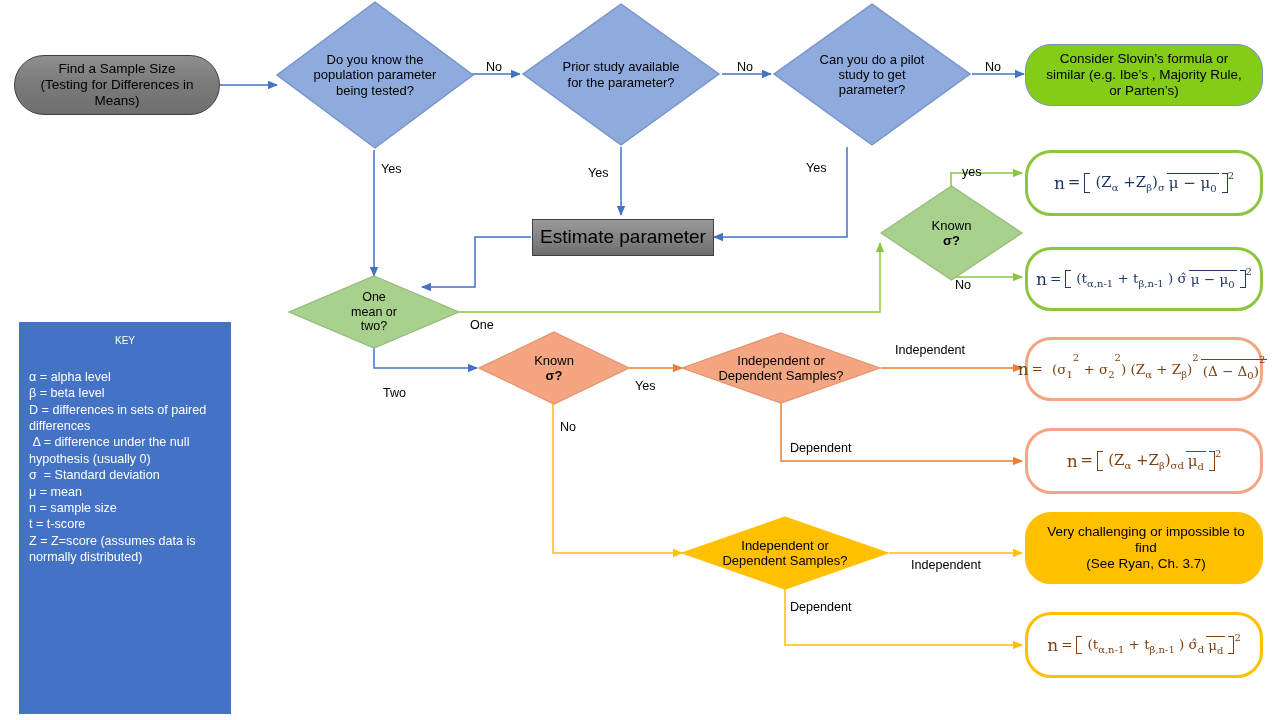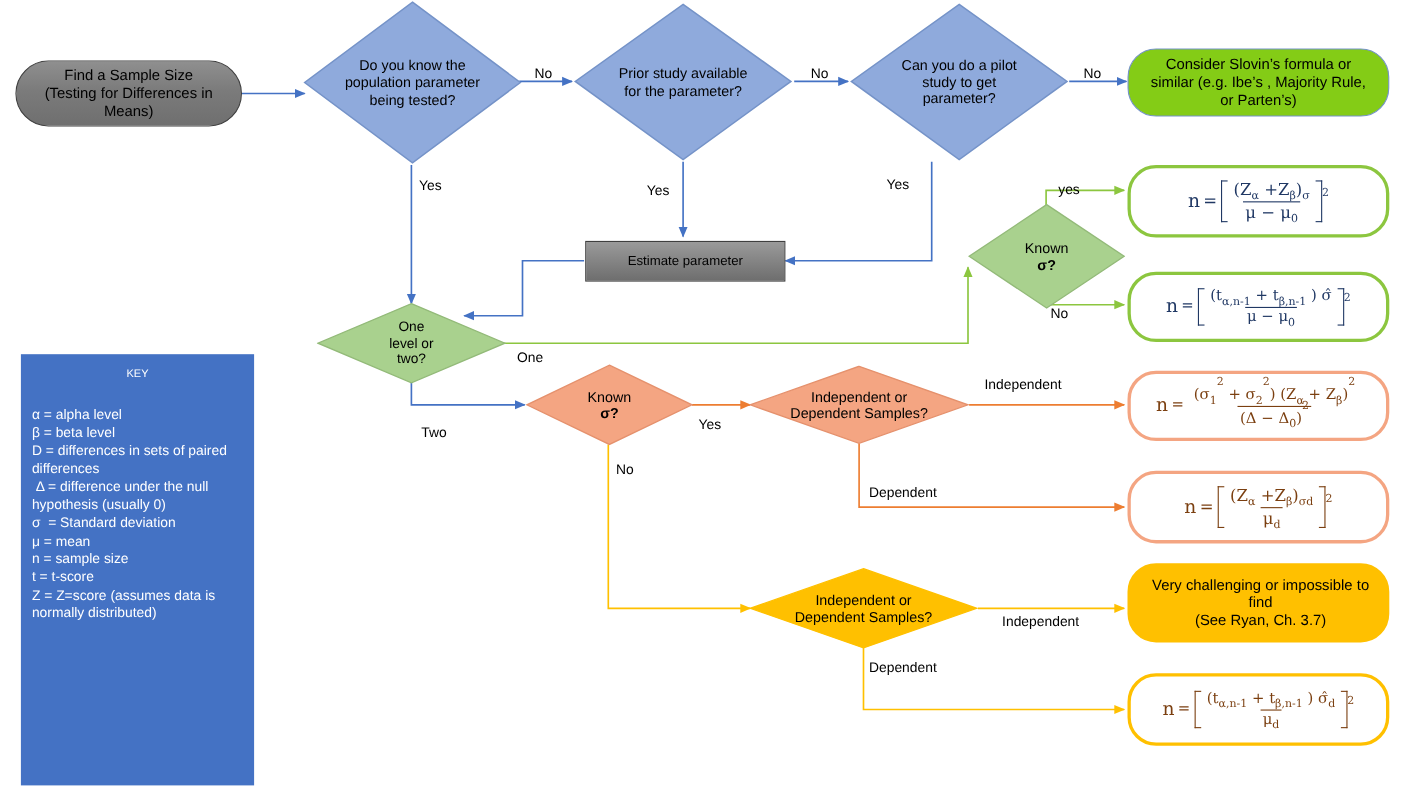--- a/index.html
+++ b/index.html
@@ -38,21 +38,21 @@
     background: linear-gradient(180deg, #8f8f8f 0%, #7b7b7b 45%, #6f6f6f 100%);
     color: #000;
     font-size: 13.5px;
     padding: 4px 10px;
   }
   
   .process {
     border: 1.6px solid #3f3f3f;
     background: linear-gradient(180deg, #9a9a9a 0%, #848484 50%, #6e6e6e 100%);
     color: #000;
-    font-size: 12px;
+    font-size: 19px;
   }
   
   .diamond {
     background: transparent;
     justify-content: center;
   }
   .diamond .dshape {
     position: absolute;
     left: 0; top: 0;
     width: 100%; height: 100%;
@@ -106,21 +106,21 @@
     font-size: 15px;
     white-space: nowrap;
     display: inline-flex;
     align-items: center;
     justify-content: center;
   }
   .math .nvar { font-size: 17px; padding-right: 3px; }
   .math .eq { padding-right: 4px; }
   .frac {
     display: inline-flex;
-    flex-direction: column;
+    flex-direction: row;
     align-items: center;
     vertical-align: middle;
     padding: 0 3px;
   }
   .frac .num { padding: 0 2px 1px 2px; }
   .frac .den { border-top: 1.3px solid currentColor; padding: 1px 2px 0 2px; }
   .brk {
     display: inline-flex;
     align-items: stretch;
     position: relative;
@@ -248,21 +248,21 @@
       <b>σ?</b>
     </span>
   </div>
 
   <div class="node diamond" style="left:288px; top:275px; width:172px; height:74px;">
     <svg class="dshape" viewBox="0 0 172 74" preserveAspectRatio="none">
       <polygon points="86,1 171,37 86,73 1,37" fill="#A9D18E" stroke="#93ba79" stroke-width="1.2"></polygon>
     </svg>
     <span class="dlabel" style="width:62%; font-size:12.5px;">
       <span>One</span><br>
-      <span>level or</span><br>
+      <span>mean or</span><br>
       <span>two?</span>
     </span>
   </div>
 
   <div class="node diamond" style="left:478px; top:331px; width:152px; height:74px;">
     <svg class="dshape" viewBox="0 0 152 74" preserveAspectRatio="none">
       <polygon points="76,1 151,37 76,73 1,37" fill="#F4A582" stroke="#e5916d" stroke-width="1.2"></polygon>
     </svg>
     <span class="dlabel" style="width:80%;">
       <span>Known</span><br>

